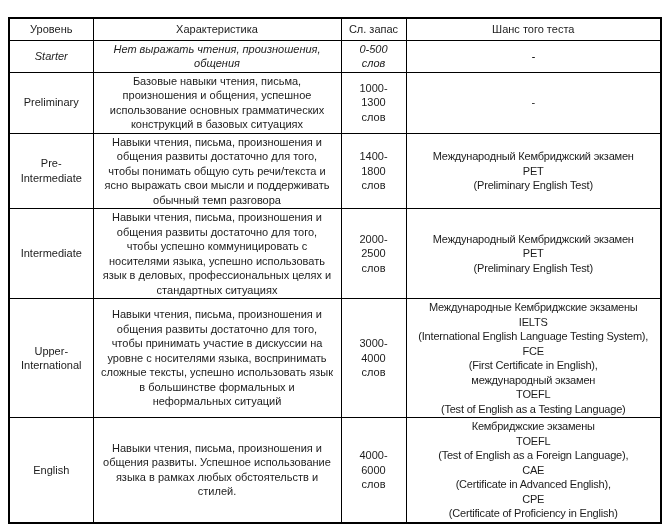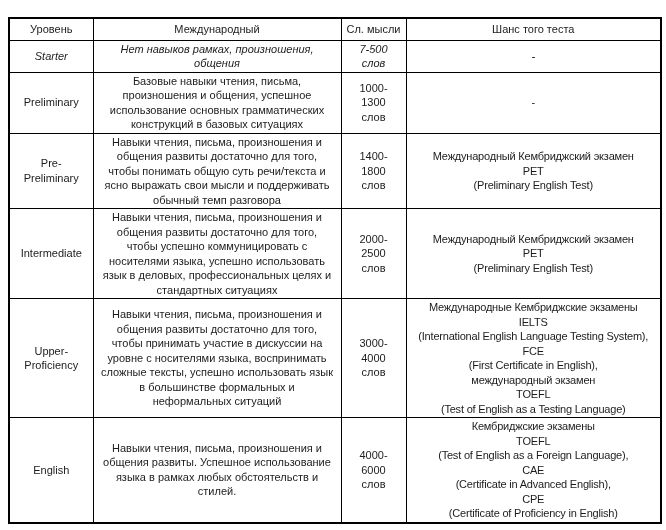--- a/index.html
+++ b/index.html
@@ -58,48 +58,48 @@
 <table class="levels">
   <colgroup>
     <col class="c-level">
     <col class="c-char">
     <col class="c-vocab">
     <col class="c-test">
   </colgroup>
   <thead>
     <tr class="r-head">
       <th>Уровень</th>
-      <th>Международный</th>
-      <th>Сл. мысли</th>
+      <th>Характеристика</th>
+      <th>Сл. запас</th>
       <th>Шанс того теста</th>
     </tr>
   </thead>
   <tbody>
     <tr class="r-0">
       <td>Starter</td>
-      <td>Нет навыков рамках, произношения,
+      <td>Нет выражать чтения, произношения,
 общения</td>
-      <td>7-500
+      <td>0-500
 слов</td>
       <td class="test-cell">-</td>
     </tr>
     <tr class="r-1">
       <td>Preliminary</td>
       <td>Базовые навыки чтения, письма,
 произношения и общения, успешное
 использование основных грамматических
 конструкций в базовых ситуациях</td>
       <td>1000-
 1300
 слов</td>
       <td class="test-cell">-</td>
     </tr>
     <tr class="r-2">
       <td>Pre-
-Preliminary</td>
+Intermediate</td>
       <td>Навыки чтения, письма, произношения и
 общения развиты достаточно для того,
 чтобы понимать общую суть речи/текста и
 ясно выражать свои мысли и поддерживать
 обычный темп разговора</td>
       <td>1400-
 1800
 слов</td>
       <td class="test-cell">Международный Кембриджский экзамен
 PET
@@ -115,21 +115,21 @@
 стандартных ситуациях</td>
       <td>2000-
 2500
 слов</td>
       <td class="test-cell">Международный Кембриджский экзамен
 PET
 (Preliminary English Test)</td>
     </tr>
     <tr class="r-4">
       <td>Upper-
-Proficiency</td>
+International</td>
       <td>Навыки чтения, письма, произношения и
 общения развиты достаточно для того,
 чтобы принимать участие в дискуссии на
 уровне с носителями языка, воспринимать
 сложные тексты, успешно использовать язык
 в большинстве формальных и
 неформальных ситуаций</td>
       <td>3000-
 4000
 слов</td>

